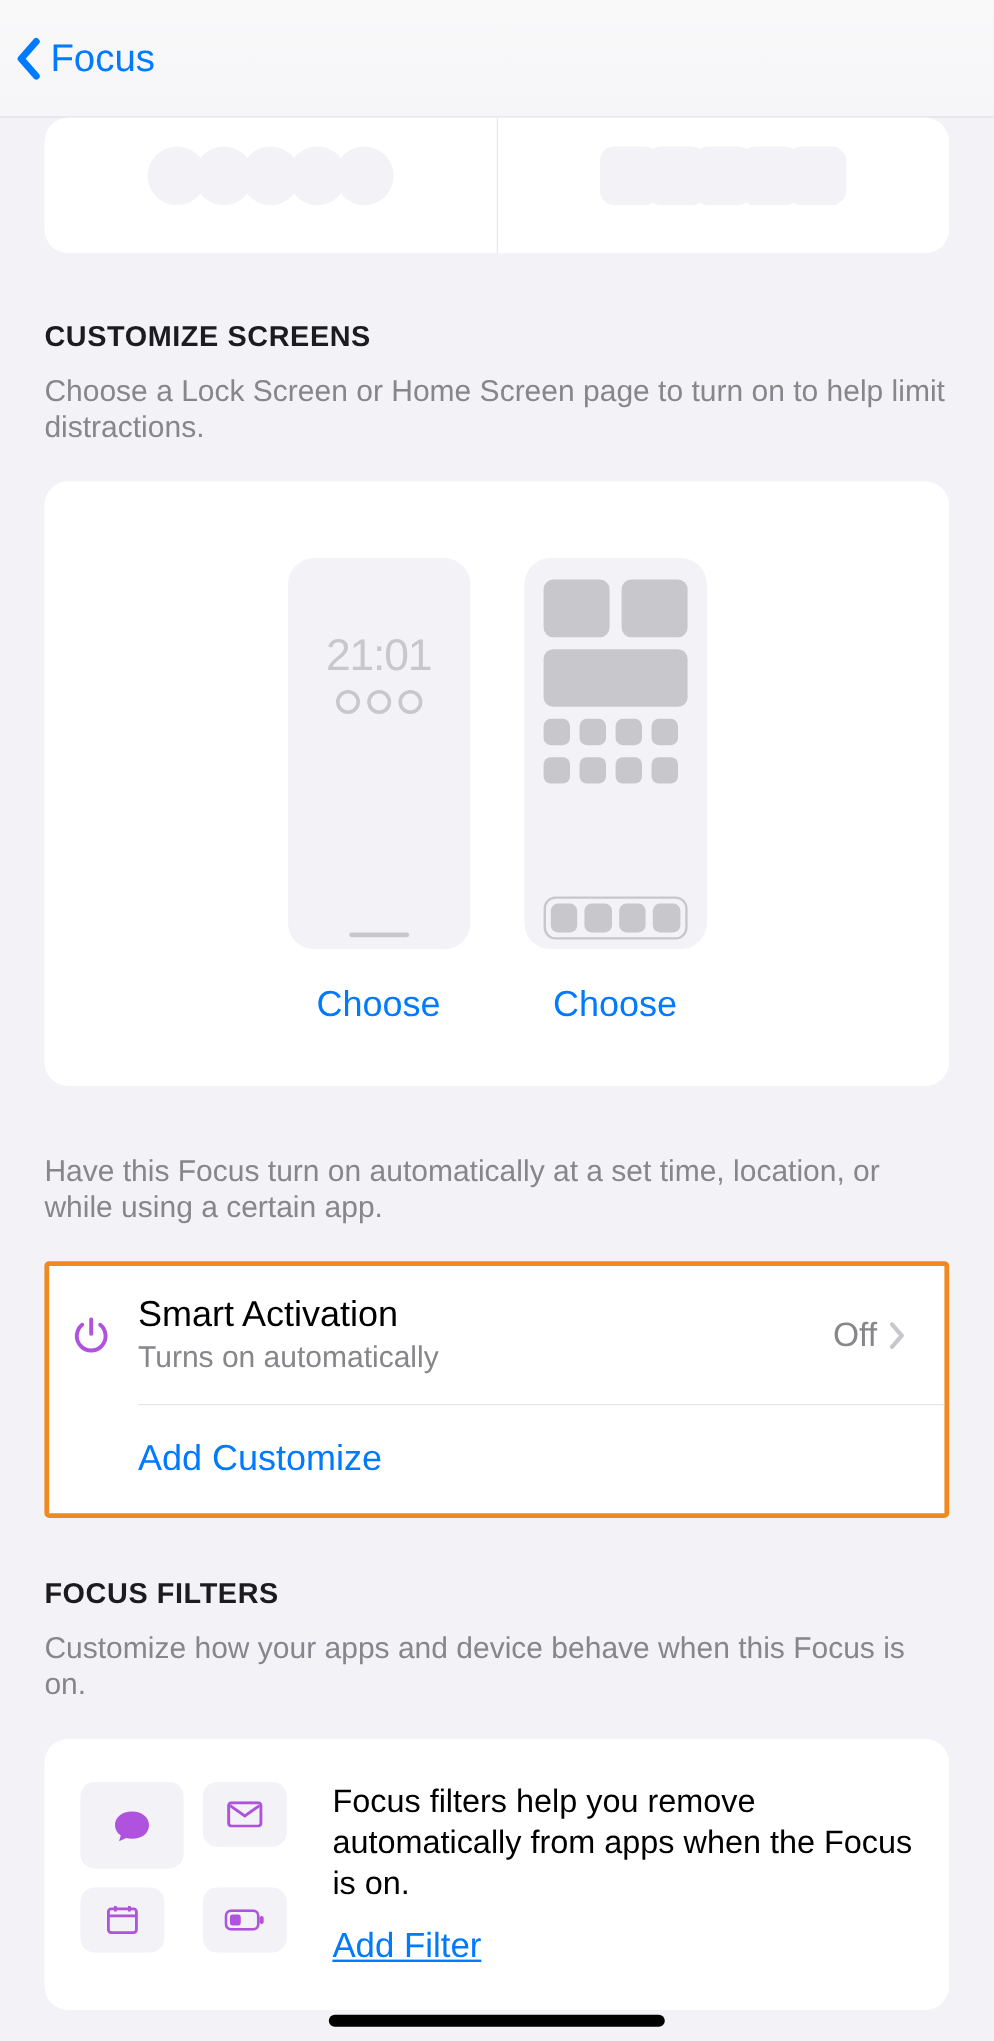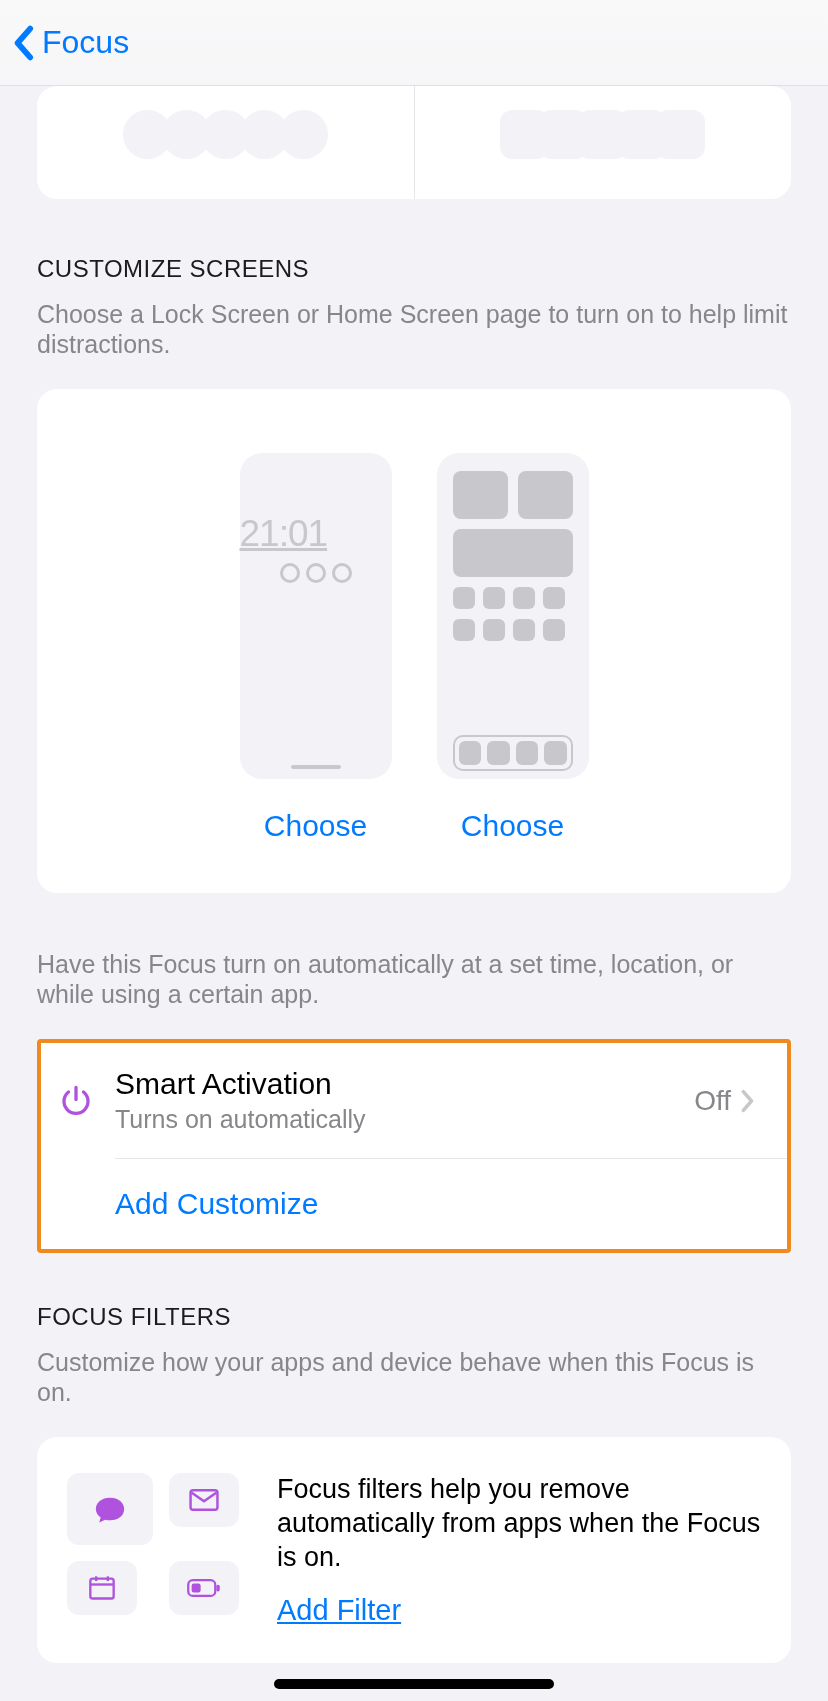--- a/index.html
+++ b/index.html
@@ -1,37 +1,37 @@
 <!DOCTYPE html>
 <html><head>
   <meta charset="utf-8">
   <style>
     * { margin:0; padding:0; box-sizing:border-box; -webkit-font-smoothing:antialiased; }
     body { font-family:-apple-system,BlinkMacSystemFont,"SF Pro Text",sans-serif; background:#f2f2f7; width:828px; height:1701px; overflow:hidden; position:relative; }
-    .nav { height:86px; background:linear-gradient(#f9f9fa,#f6f6f8); border-bottom:1px solid #e0e0e4; display:flex; align-items:center; padding:0 12px; }
+    .nav { height:98px; background:linear-gradient(#f9f9fa,#f6f6f8); border-bottom:1px solid #e0e0e4; display:flex; align-items:center; padding:0 12px; }
     .nav svg { width:22px; height:36px; }
     .nav-title { font-size:32px; color:#007aff; margin-left:8px; }
     .content { padding:0 30px; }
     .card { background:#fff; border-radius:20px; }
     .top-card { display:flex; height:113px; margin:0 7px; }
     .top-half { flex:1; display:flex; align-items:flex-start; justify-content:center; padding-top:24px; }
     .top-half.left { border-right:1px solid #e5e5ea; }
     .circles { display:flex; }
     .circles span { width:49px; height:49px; border-radius:50%; background:#f2f2f7; margin-left:-10px; }
     .circles span:first-child { margin-left:0; }
     .squares { display:flex; }
     .squares span { width:49px; height:49px; border-radius:12px; background:#f2f2f7; margin-left:-10px; }
     .squares span:first-child { margin-left:0; }
     .sec-header { margin:56px 7px 0; }
-    .sec-header h2 { font-size:24px; color:#1c1c1e; letter-spacing:.5px; font-weight:400; }
+    .sec-header h2 { font-size:24px; color:#1c1c1e; letter-spacing:.5px; font-weight:700; }
     .sec-header p { font-size:25px; color:#86868b; line-height:1.2; margin-top:16px; }
     .screens { margin:30px 7px 0; padding:64px 0 50px; display:flex; justify-content:center; gap:45px; }
     .screen-col { display:flex; flex-direction:column; align-items:center; }
     .mock { width:152px; height:326px; background:#f2f2f7; border-radius:22px; position:relative; }
-    .mock.lock .time { position:absolute; top:60px; left:0; right:0; text-align:left; font-size:37px; color:#c7c7cc; font-weight:500; letter-spacing:-1px;text-decoration:underline;}
+    .mock.lock .time { position:absolute; top:60px; left:0; right:0; text-align:center; font-size:37px; color:#c7c7cc; font-weight:500; letter-spacing:-1px;}
     .mock.lock .dots { position:absolute; top:110px; left:0; right:0; display:flex; justify-content:center; gap:6px; }
     .mock.lock .dots span { width:20px; height:20px; border:3px solid #c7c7cc; border-radius:50%; }
     .mock.lock .bar { position:absolute; bottom:10px; left:50%; transform:translateX(-50%); width:50px; height:4px; background:#c7c7cc; border-radius:2px; }
     .mock.home { padding:18px 16px 8px; display:flex; flex-direction:column; gap:10px;}
     .mock.home .row { display:flex; gap:10px; }
     .mock.home .wdg { background:#c7c7cc; border-radius:8px;}
     .wbig { width:55px; height:48px; } .wwide { width:120px; height:48px; }
     .grid4 { display:flex; gap:8px; } .grid4 span { width:22px; height:22px; background:#c7c7cc; border-radius:6px;}
     .dock { margin-top:auto; border:2px solid #c7c7cc; border-radius:10px; padding:4px; display:flex; gap:6px;}
     .dock span { width:24px; height:24px; background:#c7c7cc; border-radius:6px;}

